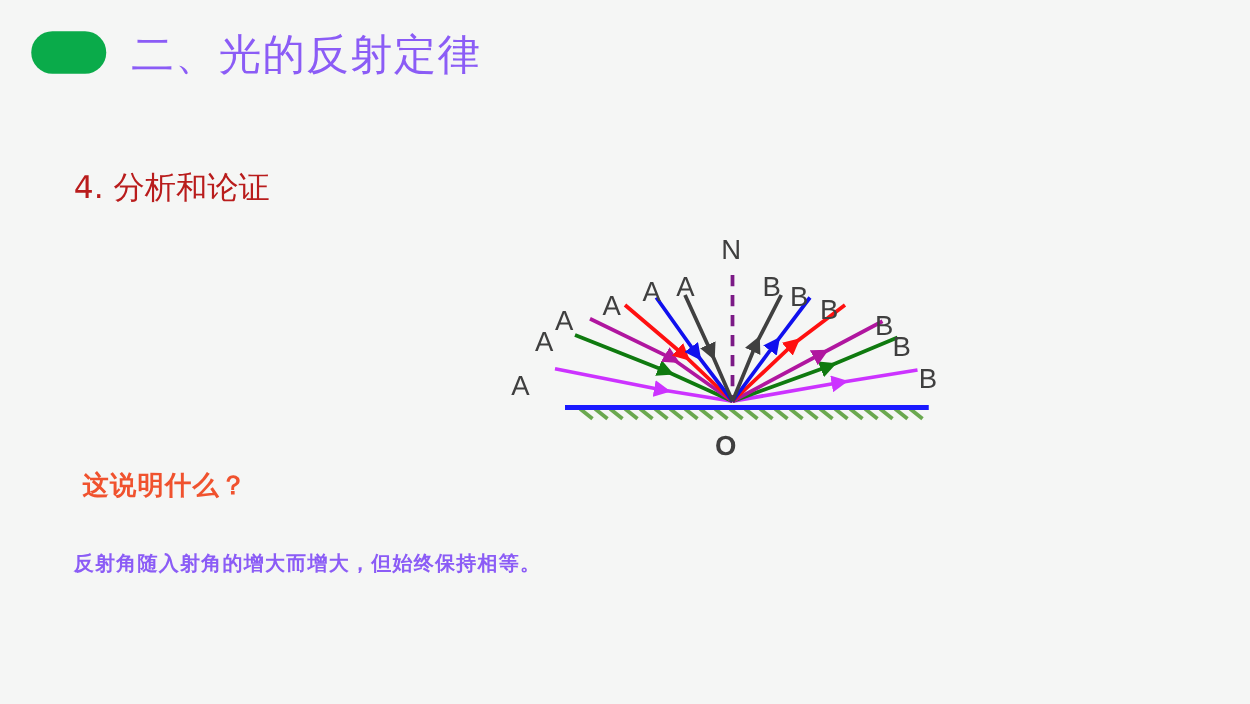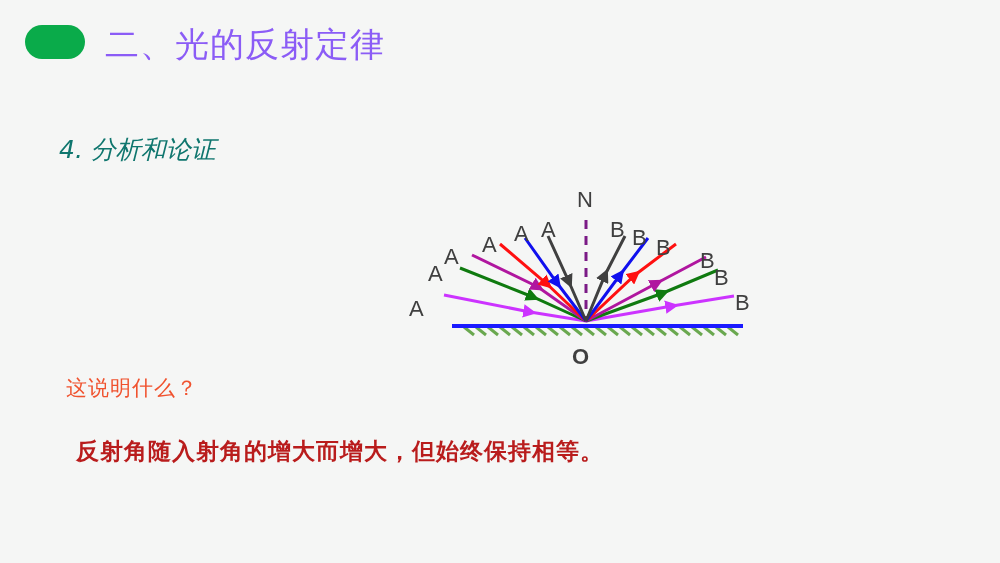--- a/index.html
+++ b/index.html
@@ -14,30 +14,30 @@
     width: 60px; height: 34px; border-radius: 17px;
     background: #0aab4a;
   }
   .title {
     position: absolute; left: 105px; top: 22px;
     font-size: 34px; color: #8b5cf6; letter-spacing: 1px;
     line-height: 44px; white-space: nowrap;
   }
   .subtitle {
     position: absolute; left: 59px; top: 133px;
-    font-size: 25px; color: #0f766e; line-height: 34px; white-space: nowrap; font-style: italic;
+    font-size: 25px; color: #b91c1c; line-height: 34px; white-space: nowrap;
   }
   .question {
     position: absolute; left: 66px; top: 373px;
-    font-size: 21px; font-weight: normal; color: #f0522e;
+    font-size: 21px; font-weight: bold; color: #f0522e;
     line-height: 30px; white-space: nowrap; letter-spacing: 1px;
   }
   .answer {
-    position: absolute; left: 76px; top: 436px;
-    font-size: 23px; font-weight: bold; color: #b91c1c;
+    position: absolute; left: 59px; top: 436px;
+    font-size: 16px; font-weight: bold; color: #8b5cf6;
     line-height: 30px; white-space: nowrap; letter-spacing: 1px;
   }
   svg.diagram { position: absolute; left: 0; top: 0; }
   .lbl { font-family: "Liberation Sans", sans-serif; font-size: 22px; fill: #3f3f3f; }
   .lbl-o { font-family: "Liberation Sans", sans-serif; font-size: 22px; font-weight: bold; fill: #3f3f3f; }
 </style>
 </head>
 <body>
 
 <div class="pill"></div>

